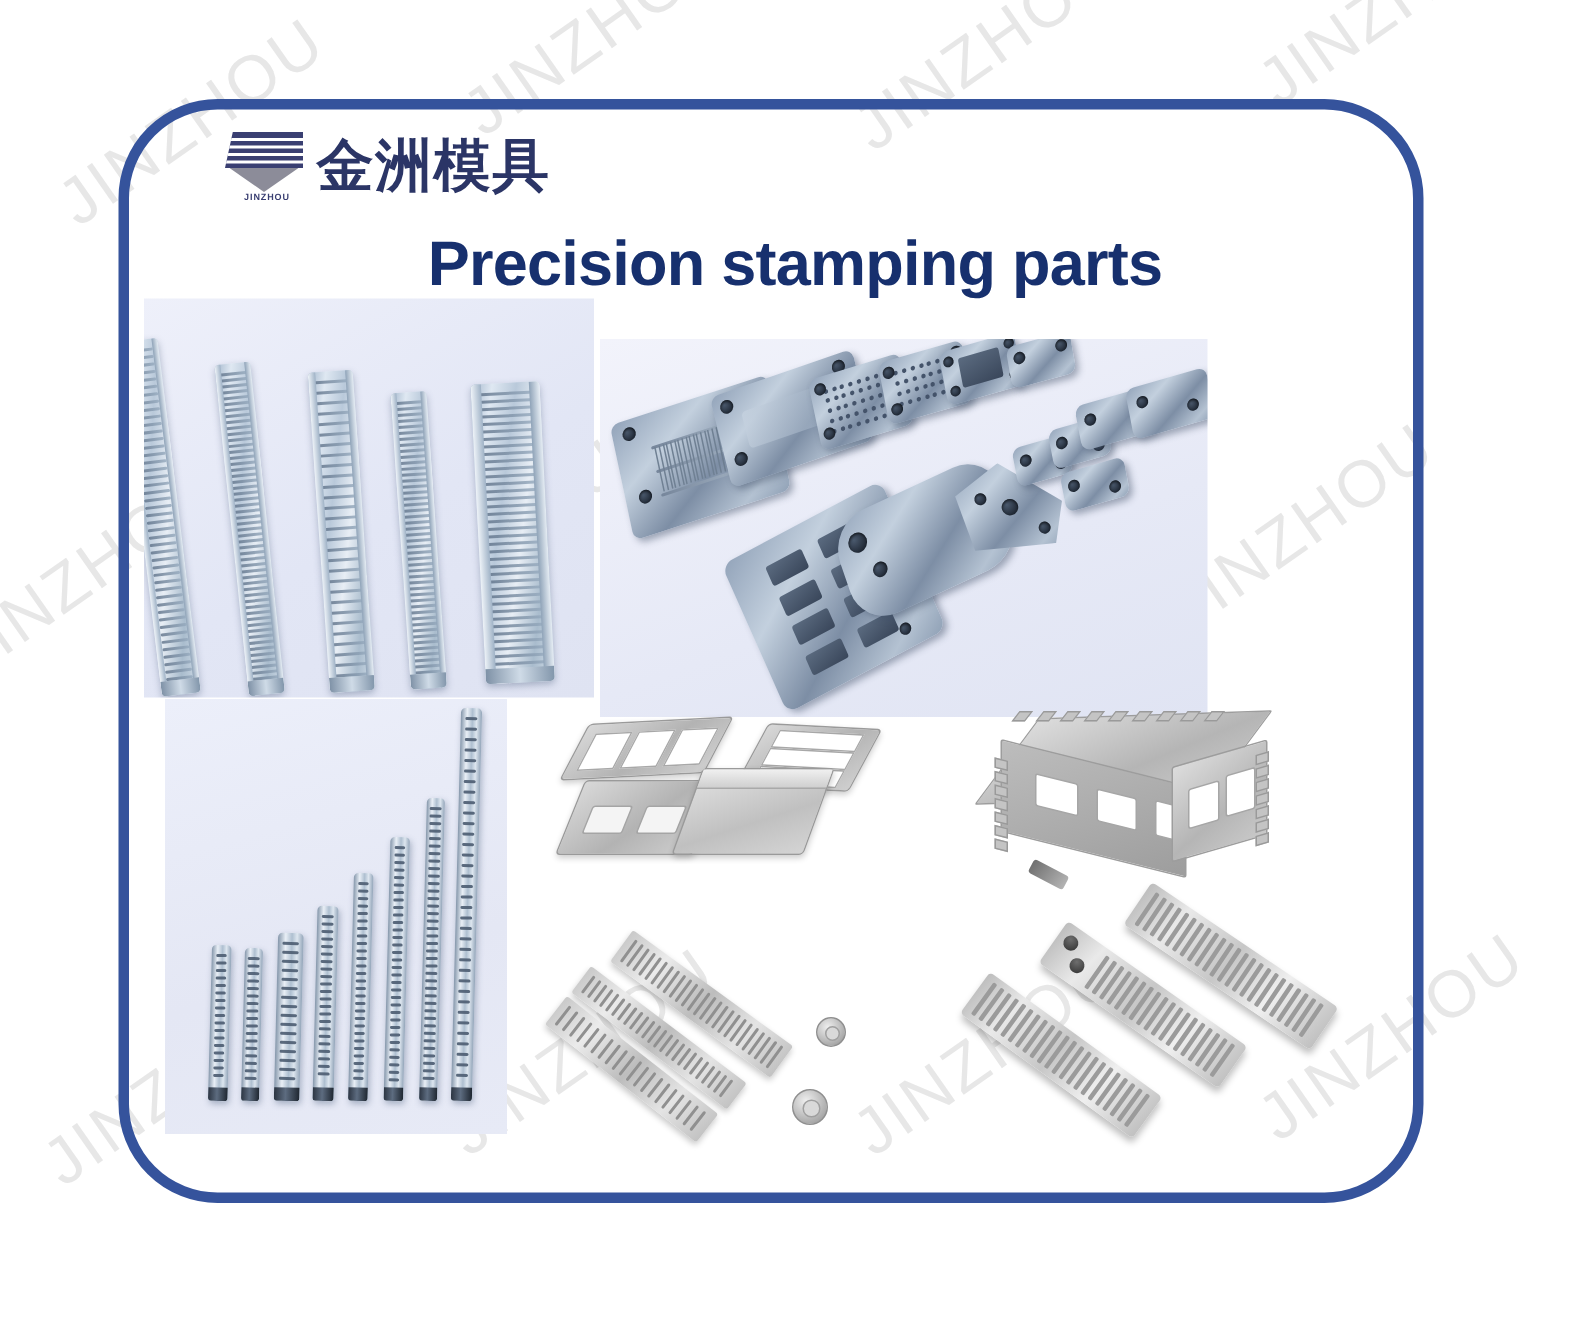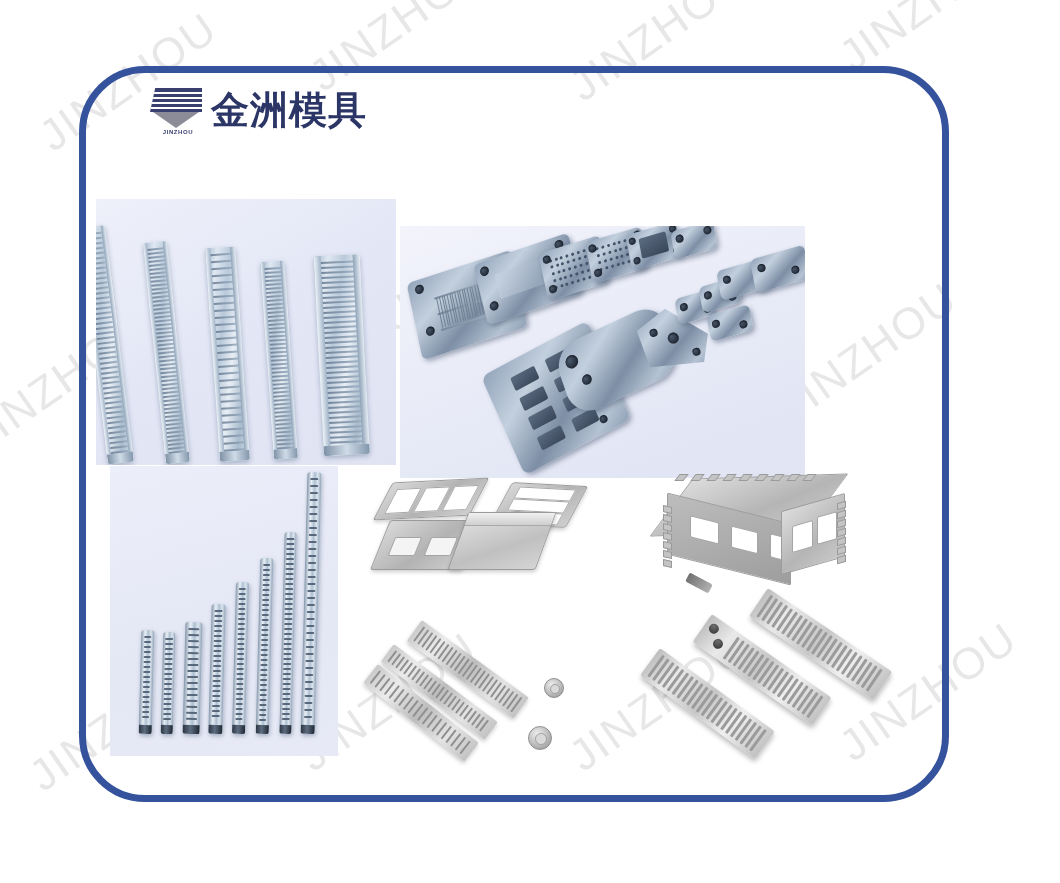--- a/index.html
+++ b/index.html
@@ -1023,14 +1023,15 @@
           <i></i>
           <i></i>
           <i></i>
         </div>
       <div class="vee-fill"></div>
       <div class="logo-sub">JINZHOU</div>
     </div>
     <div class="logo-cn">金洲模具</div>
   </div>
 
+  <div class="title sans">Precision stamping parts</div>
 
 </div>
 
 </body></html>

